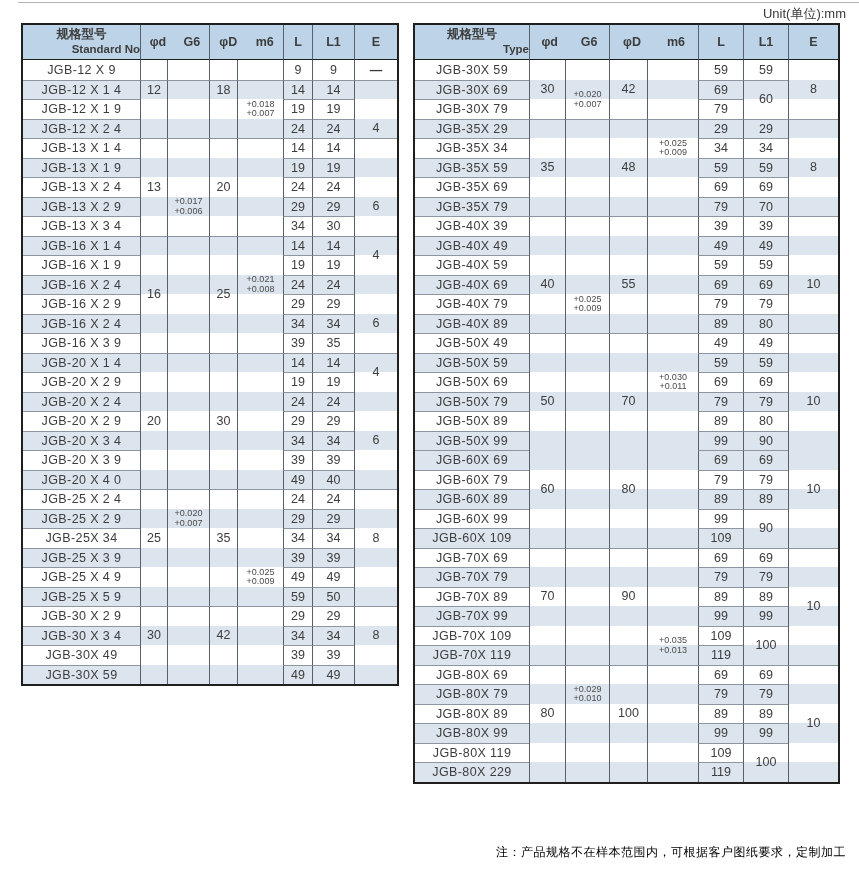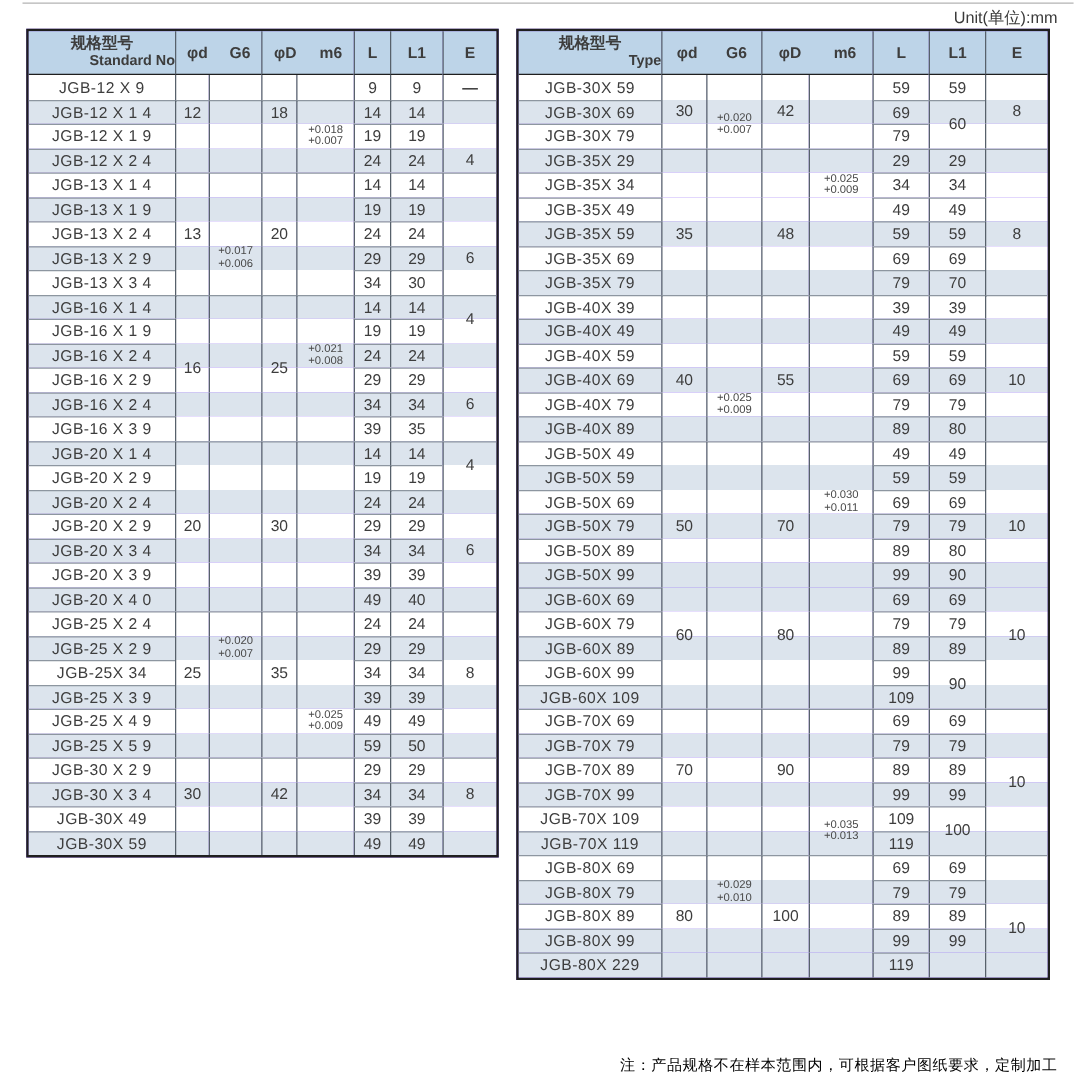--- a/index.html
+++ b/index.html
@@ -18,21 +18,21 @@
     overflow:hidden;
   }
   .topline{position:absolute;top:2px;left:18px;width:841px;height:1px;background:var(--rule);}
   .unit-label{position:absolute;top:5px;right:13px;font-size:13px;color:#3a3a3a;}
   .footnote{position:absolute;top:844px;right:13px;font-size:12px;color:#000000;letter-spacing:0.5px;}
 
   table.spec{
     position:absolute;top:23px;
     border-collapse:separate;border-spacing:0;
     border:2px solid var(--border-dark);
-    table-layout:fixed;background:#8b5cf6;
+    table-layout:fixed;background:#000000;
   }
   #table-left{left:21px;}
   #table-right{left:413px;}
 
   table.spec th,table.spec td{
     box-sizing:border-box;padding:0;margin:0;
     text-align:center;vertical-align:middle;
     font-size:12.5px;line-height:1;color:var(--text);
     overflow:visible;
   }
@@ -580,30 +580,20 @@
         <td class="c-m6 nb">
           <span class="tol">
             <div>+0.025</div>
             <div>+0.009</div>
           </span>
         </td>
         <td class="c-L">34</td>
         <td class="c-L1">34</td>
         <td class="c-E nb"></td>
       </tr>
-      <tr>
-        <td class="c-name">JGB-35X 49</td>
-        <td class="c-d nb"></td>
-        <td class="c-g6 nb"></td>
-        <td class="c-D nb"></td>
-        <td class="c-m6 nb"></td>
-        <td class="c-L">49</td>
-        <td class="c-L1">49</td>
-        <td class="c-E nb"></td>
-      </tr>
       <tr class="stripe">
         <td class="c-name">JGB-35X 59</td>
         <td class="c-d nb">35</td>
         <td class="c-g6 nb"></td>
         <td class="c-D nb">48</td>
         <td class="c-m6 nb"></td>
         <td class="c-L">59</td>
         <td class="c-L1">59</td>
         <td class="c-E nb">8</td>
       </tr>
@@ -922,20 +912,32 @@
         </td>
       </tr>
       <tr class="stripe">
         <td class="c-name">JGB-80X 99</td>
         <td class="c-d nb"></td>
         <td class="c-g6 nb"></td>
         <td class="c-D nb"></td>
         <td class="c-m6 nb"></td>
         <td class="c-L">99</td>
         <td class="c-L1">99</td>
+        <td class="c-E nb"></td>
+      </tr>
+      <tr>
+        <td class="c-name">JGB-80X 119</td>
+        <td class="c-d nb"></td>
+        <td class="c-g6 nb"></td>
+        <td class="c-D nb"></td>
+        <td class="c-m6 nb"></td>
+        <td class="c-L">109</td>
+        <td class="c-L1">
+          <span class="shiftv">100</span>
+        </td>
         <td class="c-E nb"></td>
       </tr>
       <tr class="stripe">
         <td class="c-name">JGB-80X 229</td>
         <td class="c-d nb"></td>
         <td class="c-g6 nb"></td>
         <td class="c-D nb"></td>
         <td class="c-m6 nb"></td>
         <td class="c-L">119</td>
         <td class="c-L1 nb"></td>

